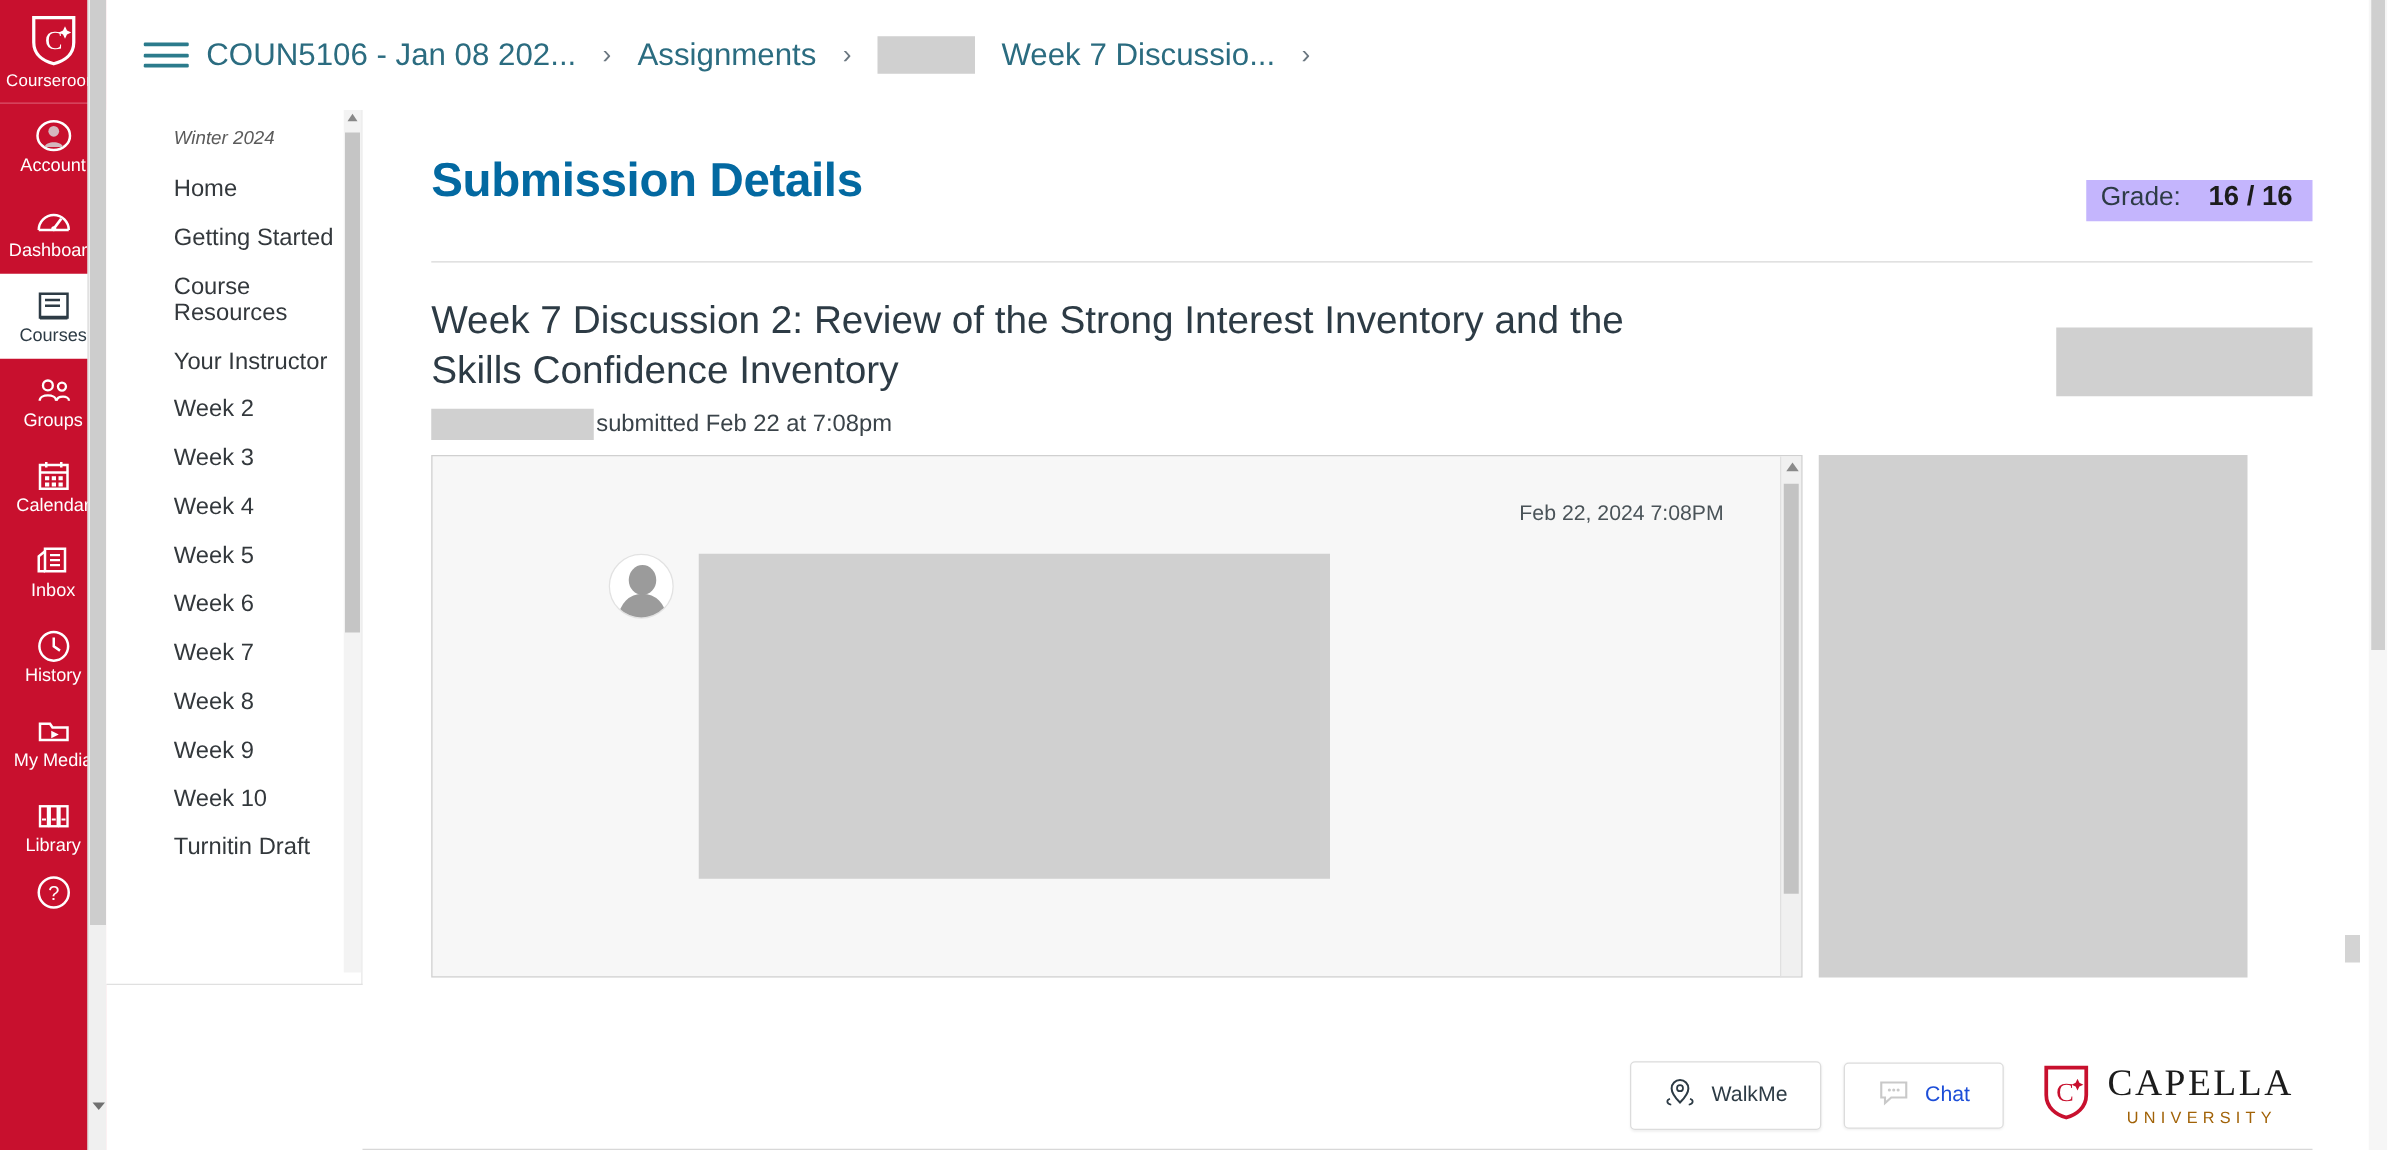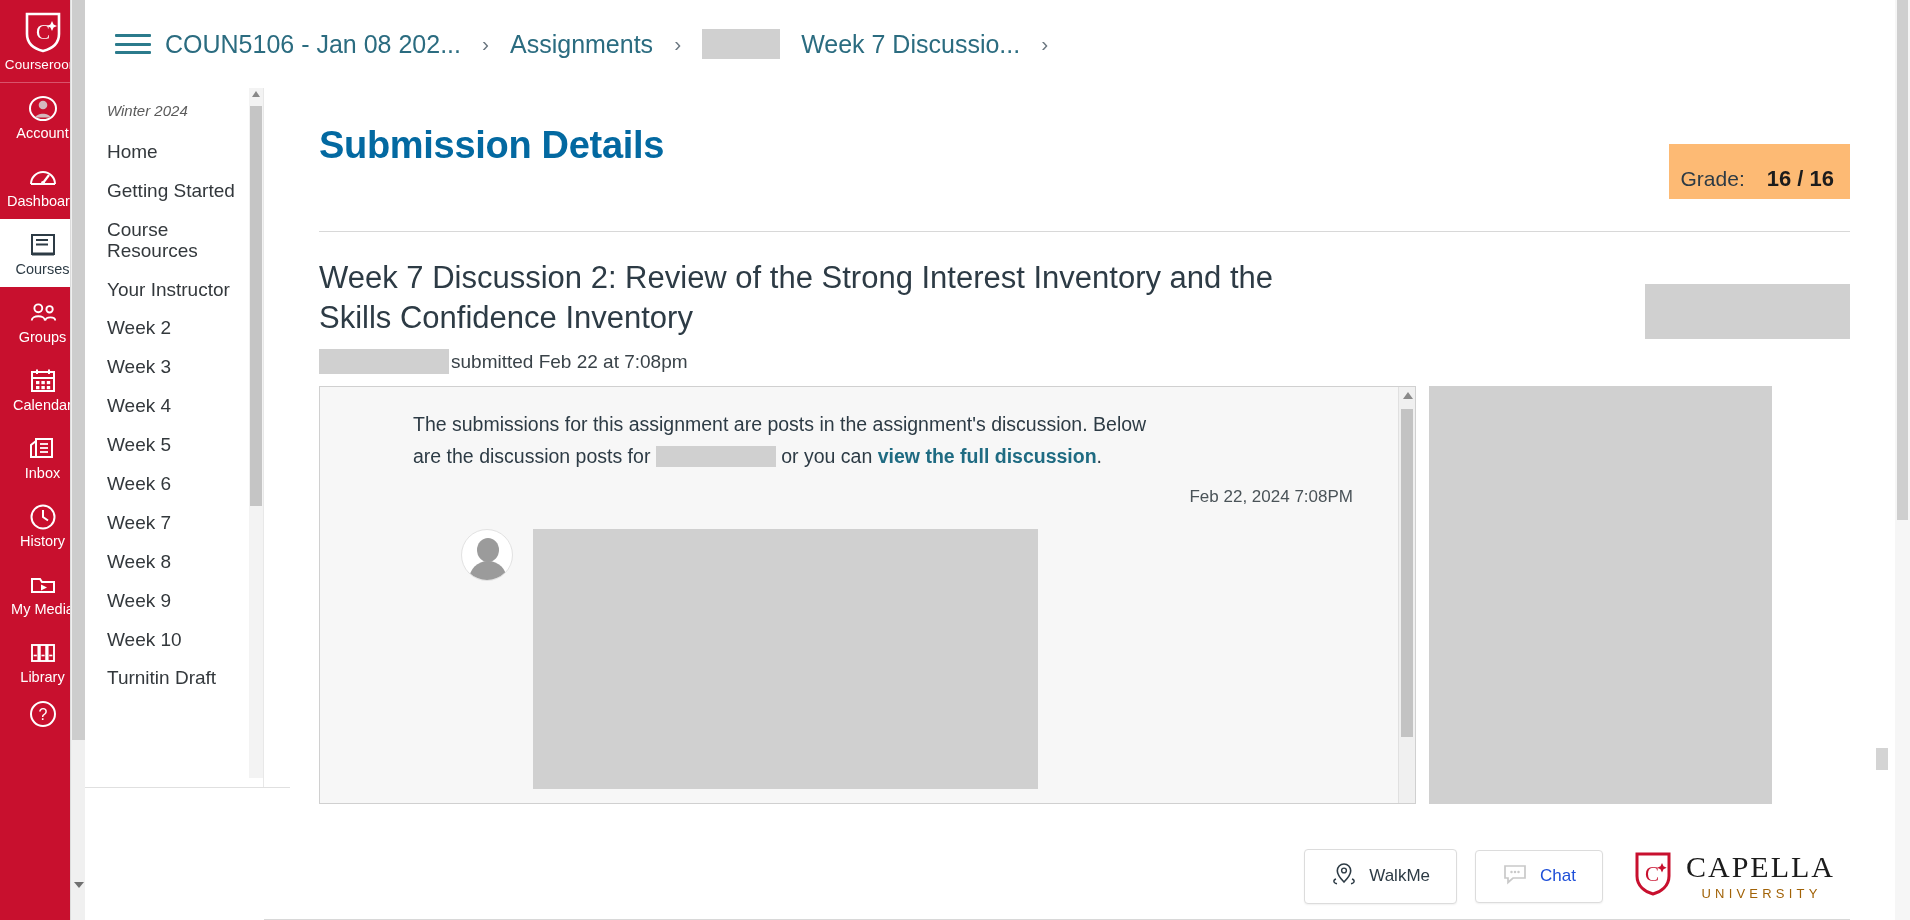--- a/index.html
+++ b/index.html
@@ -73,24 +73,25 @@
   .hamburger span { display:block; height: 3px; background:#2b7b8c; border-radius: 1px; }
   .crumbs { display:flex; align-items:center; gap: 21px; font-size: 25px; }
   .crumb { color: #2b6c80; text-decoration: none; white-space: nowrap; cursor:pointer; }
   .crumb-sep { color: #6b7780; font-size: 21px; }
   .redact { background: #d0d0d0; display:inline-block; vertical-align: middle; }
 
   .content-split { display:flex; height: 832px; }
 
   
   .course-nav {
-    width: 179px; flex: none; position: relative;
+    width: 205px; flex: none; position: relative;
     background: #fff; padding-top: 14px;
     border-right: 1px solid #e8e8e8;
     height: 700px;
+    padding-left: 32px;
   }
   .term { font-size: 15px; color: #5b5b5b; font-style: italic; padding: 0 0 14px 22px; }
   .cn-item {
     display:block; font-size: 19px; color: #33383c; padding: 9px 0 9px 22px;
     text-decoration: none; cursor: pointer; line-height: 1.1;
   }
   .cn-scrollbar {
     position:absolute; right: 0px; top: 0px; width: 14px; height: 690px; background: #f3f3f3;
   }
   .cn-scrollbar .thumb { position:absolute; left:1px; top: 18px; width: 12px; height: 400px; background:#c5c5c5;}
@@ -102,21 +103,21 @@
 
   
   .content-pane { flex: 1; position: relative; padding: 0 0 0 0; }
 
   .page-head {
     display:flex; align-items: flex-start; justify-content: space-between;
     padding: 36px 60px 0 55px;
   }
   .page-title { font-size: 38px; font-weight: bold; color: #0369a1; letter-spacing: -0.3px; }
   .grade-pill {
-    background: #fdba74; padding: 22px 16px 7px 12px;
+    background: #c4b5fd; padding: 0 16px 7px 12px;
     display:flex; align-items: baseline; gap: 22px; margin-top: 20px;
   }
   .grade-label { font-size: 21px; color: #2d3b45; }
   .grade-value { font-size: 22px; font-weight: bold; color: #1c1c1c; }
 
   .head-rule { height: 1px; background: #d8d8d8; margin: 32px 60px 0 55px; }
 
   .assign-block { padding: 26px 0 0 55px; display:flex; justify-content: space-between; }
   .assign-left { max-width: 990px; }
   .assign-title { font-size: 31px; line-height: 1.28; color: #2d3b45; font-weight: 400; }
@@ -382,26 +383,20 @@
               <span class="redact" style="width:130px;height:25px;margin-right:2px;"></span>
               <span>submitted Feb 22 at 7:08pm</span>
             </div>
           </div>
           <div class="assign-right-redact"></div>
         </div>
 
         <div class="disc-wrap">
           <section class="disc-panel">
             <div class="disc-inner">
-              <p class="disc-intro">
-                <span>The submissions for this assignment are posts in the assignment's discussion. Below are the discussion posts for</span>
-                <span class="redact" style="width:120px;height:21px;vertical-align:-4px;"></span>
-                <span>or you can</span>
-                <a class="disc-link">view the full discussion</a><span>.</span>
-              </p>
 
 
               <div class="post-date">Feb 22, 2024 7:08PM</div>
 
               <div class="post-row">
                 <div class="avatar">
                   <span class="ava-head"></span>
                     <span class="ava-body"></span>
                 </div>
                 <div class="post-body-redact"></div>

